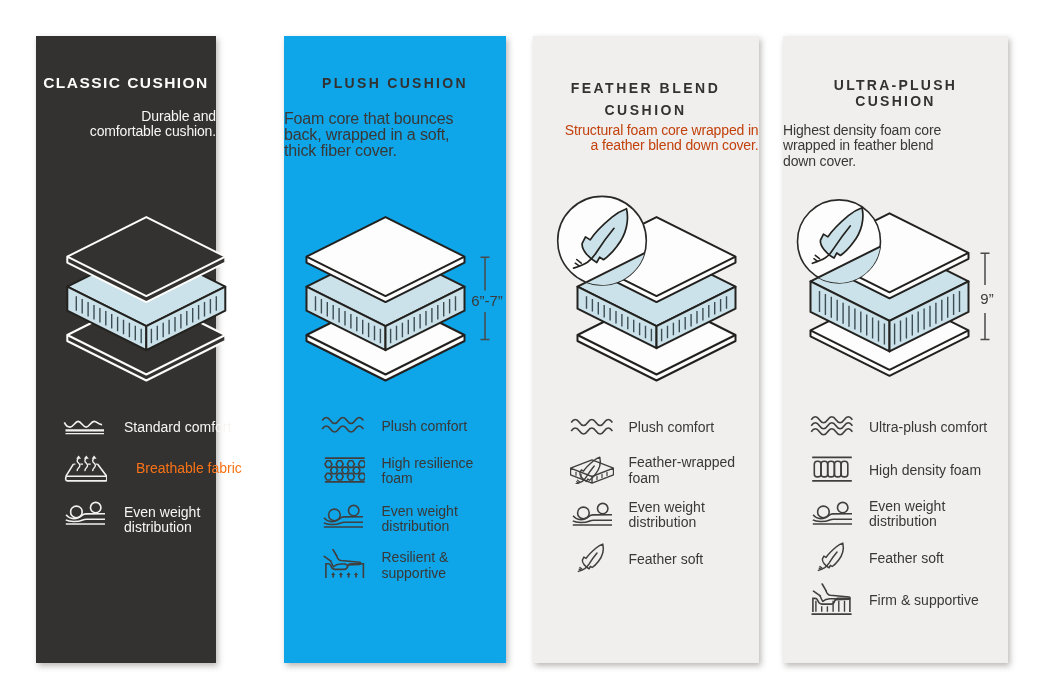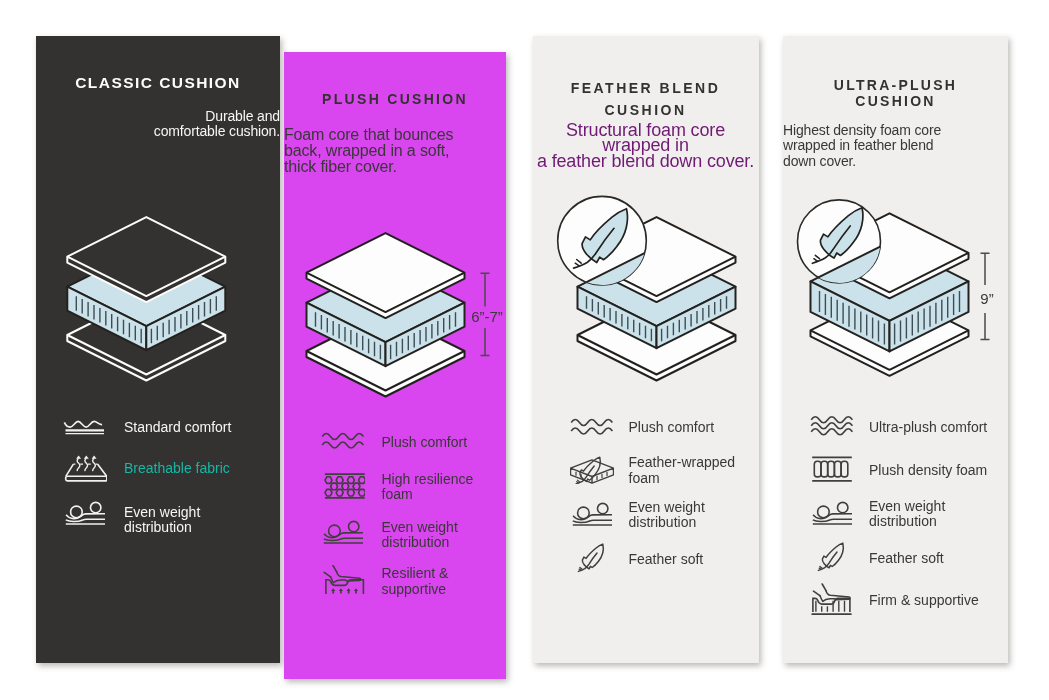--- a/index.html
+++ b/index.html
@@ -1,13 +1,13 @@
 <!DOCTYPE html>
 <html><head><meta charset="utf-8"><style>html,body{margin:0;padding:0;background:#fff;width:1049px;height:700px;overflow:hidden;}body{font-family:"Liberation Sans",sans-serif;position:relative;}div{box-sizing:border-box;}</style></head><body>
-<div style="position:absolute;left:36px;top:36px;width:244px;height:627px;background:#343230;box-shadow:2px 3px 6px rgba(60,55,50,0.35)">
+<div style="position:absolute;left:36px;top:36px;width:180px;height:627px;background:#343230;box-shadow:2px 3px 6px rgba(60,55,50,0.35)">
     <div style="position:absolute;top:38.9px;width:100%;text-align:center;font-weight:bold;font-size:15.5px;letter-spacing:1.45px;line-height:15.6px;color:#fdfdfd">CLASSIC CUSHION</div>
     <div style="position:absolute;top:72.7px;width:100%;text-align:right;font-size:14px;line-height:15.7px;letter-spacing:-0.15px;color:#f7f6f4">Durable and<br>comfortable cushion.</div>
     <svg style="position:absolute;left:0;top:150px" width="222" height="260" viewBox="0 0 222 260">
       <path d="M110.3,109.5 L31.3,149.0 L31.3,155.0 L110.3,194.5 L189.3,155.0 L189.3,149.0 Z" fill="#343230" stroke="#fcfcfa" stroke-width="2.0" stroke-linejoin="round"></path>
       <path d="M31.3,149.0 L110.3,188.5 L189.3,149.0" fill="none" stroke="#fcfcfa" stroke-width="2.0" stroke-linejoin="round"></path>
       <path d="M110.3,61.2 L31.3,100.7 L110.3,140.2 L189.3,100.7 Z" fill="#cbe2ea" stroke="#23221f" stroke-width="2.0" stroke-linejoin="round"></path>
       <path d="M31.3,100.7 L110.3,140.2 L110.3,164.2 L31.3,124.7 Z" fill="#cbe2ea" stroke="#23221f" stroke-width="2.0" stroke-linejoin="round"></path>
       <path d="M189.3,100.7 L110.3,140.2 L110.3,164.2 L189.3,124.7 Z" fill="#cbe2ea" stroke="#23221f" stroke-width="2.0" stroke-linejoin="round"></path>
       <path d="M40.3,110.2 V124.7 M46.2,113.1 V127.6 M52.1,116.1 V130.6 M58.0,119.0 V133.5 M63.9,122.0 V136.5 M69.8,124.9 V139.4 M75.7,127.9 V142.4 M81.6,130.8 V145.3 M87.5,133.8 V148.3 M93.4,136.8 V151.2 M99.3,139.7 V154.2 M105.2,142.7 V157.2 M180.3,110.2 V124.7 M174.4,113.1 V127.6 M168.5,116.1 V130.6 M162.6,119.0 V133.6 M156.7,122.0 V136.5 M150.8,125.0 V139.4 M144.9,127.9 V142.4 M139.0,130.9 V145.4 M133.1,133.8 V148.3 M127.2,136.8 V151.2 M121.3,139.7 V154.2 M115.4,142.7 V157.2" fill="none" stroke="#3d4d54" stroke-width="1.4"></path>
       <path d="M110.3,31.1 L31.3,70.6 L31.3,76.6 L110.3,116.1 L189.3,76.6 L189.3,70.6 Z" fill="#343230" stroke="#fcfcfa" stroke-width="2.0" stroke-linejoin="round"></path>
@@ -23,31 +23,31 @@
       <path d="M10.4,11.1 L2.9,23.2 M34.5,11.1 L43.7,23.2" fill="none" stroke="#f2f1ef" stroke-width="1.6"></path>
       <rect x="2.7" y="23.2" width="41.2" height="4.7" rx="1.6" fill="none" stroke="#f2f1ef" stroke-width="1.6"></rect>
       <path d="M10.4,11.1 H12.4 M17.2,11.1 H20 M24.9,11.1 H27.7 M32.6,11.1 H34.5" fill="none" stroke="#f2f1ef" stroke-width="1.4"></path>
       <path d="M15.6,5.3 c-1.9,1.6 -1.9,3.2 -0.1,4.8 c1.8,1.6 1.8,3.2 0,4.8 c-1.3,1.15 -1.55,2.1 -1.2,3.2" fill="none" stroke="#f2f1ef" stroke-width="1.4"></path>
       <path d="M13.1,5.8 L15.6,2.5 L18.099999999999998,5.8 Z" fill="#f2f1ef"></path>
       <path d="M23.299999999999997,5.3 c-1.9,1.6 -1.9,3.2 -0.1,4.8 c1.8,1.6 1.8,3.2 0,4.8 c-1.3,1.15 -1.55,2.1 -1.2,3.2" fill="none" stroke="#f2f1ef" stroke-width="1.4"></path>
       <path d="M20.799999999999997,5.8 L23.299999999999997,2.5 L25.799999999999997,5.8 Z" fill="#f2f1ef"></path>
       <path d="M31.099999999999998,5.3 c-1.9,1.6 -1.9,3.2 -0.1,4.8 c1.8,1.6 1.8,3.2 0,4.8 c-1.3,1.15 -1.55,2.1 -1.2,3.2" fill="none" stroke="#f2f1ef" stroke-width="1.4"></path>
       <path d="M28.599999999999998,5.8 L31.099999999999998,2.5 L33.6,5.8 Z" fill="#f2f1ef"></path>
     </svg>
-    <div style="position:absolute;left:88px;top:425.2px;font-size:14px;line-height:15.5px;color:#14b8a6;white-space:nowrap">Breathable fabric</div>
+    <div style="position:absolute;left:100px;top:425.2px;font-size:14px;line-height:15.5px;color:#f97316;white-space:nowrap">Breathable fabric</div>
     <svg style="position:absolute;left:27px;top:461.5px" width="44" height="30" viewBox="0 0 44 30">
       <path d="M3.1,16.8 C5.5,19.8 8.5,20.6 10.5,20.6 C14,20.6 16.5,19.9 19.3,17.2 C20.3,16.3 21.3,15.9 22.8,15.9 L42,15.8" fill="none" stroke="#f2f1ef" stroke-width="1.6"></path>
       <path d="M2.8,21.9 C5.2,23.3 8.5,23.5 10.5,23.5 C14,23.5 17,23.2 19.8,21.9 C21,21.4 22,21.3 23.5,21.3 L42,21.3" fill="none" stroke="#f2f1ef" stroke-width="1.6"></path>
       <path d="M2.8,26 H42" fill="none" stroke="#f2f1ef" stroke-width="1.6"></path>
       <circle cx="13.4" cy="13.9" r="5.8" fill="none" stroke="#f2f1ef" stroke-width="1.6"></circle>
       <circle cx="32.7" cy="9.6" r="5.2" fill="none" stroke="#f2f1ef" stroke-width="1.6"></circle>
     </svg>
     <div style="position:absolute;left:88px;top:468.5px;font-size:14px;line-height:15.5px;color:#f7f6f4;white-space:nowrap">Even weight<br>distribution</div>
   </div>
-<div style="position:absolute;left:284px;top:52px;width:222px;height:627px;background:#d946ef;box-shadow:2px 3px 6px rgba(60,55,50,0.35)">
+<div style="position:absolute;left:284px;top:36px;width:222px;height:627px;background:#0ea5e9;box-shadow:2px 3px 6px rgba(60,55,50,0.35)">
     <div style="position:absolute;top:40.1px;width:100%;text-align:center;font-weight:bold;font-size:14px;letter-spacing:2.3px;line-height:15.6px;color:#333230">PLUSH CUSHION</div>
     <div style="position:absolute;top:75.4px;width:100%;text-align:left;font-size:16px;line-height:16px;letter-spacing:-0.15px;color:#393837">Foam core that bounces<br>back, wrapped in a soft,<br>thick fiber cover.</div>
     <svg style="position:absolute;left:0;top:150px" width="222" height="260" viewBox="0 0 222 260">
       <path d="M101.5,109.5 L22.5,149.0 L22.5,155.0 L101.5,194.5 L180.5,155.0 L180.5,149.0 Z" fill="#fdfdfd" stroke="#21201e" stroke-width="2.0" stroke-linejoin="round"></path>
       <path d="M22.5,149.0 L101.5,188.5 L180.5,149.0" fill="none" stroke="#21201e" stroke-width="2.0" stroke-linejoin="round"></path>
       <path d="M101.5,61.2 L22.5,100.7 L101.5,140.2 L180.5,100.7 Z" fill="#cbe2ea" stroke="#23221f" stroke-width="2.0" stroke-linejoin="round"></path>
       <path d="M22.5,100.7 L101.5,140.2 L101.5,164.2 L22.5,124.7 Z" fill="#cbe2ea" stroke="#23221f" stroke-width="2.0" stroke-linejoin="round"></path>
       <path d="M180.5,100.7 L101.5,140.2 L101.5,164.2 L180.5,124.7 Z" fill="#cbe2ea" stroke="#23221f" stroke-width="2.0" stroke-linejoin="round"></path>
       <path d="M31.5,110.2 V124.7 M37.4,113.1 V127.6 M43.3,116.1 V130.6 M49.2,119.0 V133.5 M55.1,122.0 V136.5 M61.0,124.9 V139.4 M66.9,127.9 V142.4 M72.8,130.8 V145.3 M78.7,133.8 V148.3 M84.6,136.8 V151.2 M90.5,139.7 V154.2 M96.4,142.7 V157.2 M171.5,110.2 V124.7 M165.6,113.1 V127.6 M159.7,116.1 V130.6 M153.8,119.0 V133.6 M147.9,122.0 V136.5 M142.0,125.0 V139.4 M136.1,127.9 V142.4 M130.2,130.9 V145.4 M124.3,133.8 V148.3 M118.4,136.8 V151.2 M112.5,139.7 V154.2 M106.6,142.7 V157.2" fill="none" stroke="#3d4d54" stroke-width="1.4"></path>
       <path d="M101.5,31.1 L22.5,70.6 L22.5,76.6 L101.5,116.1 L180.5,76.6 L180.5,70.6 Z" fill="#fdfdfd" stroke="#21201e" stroke-width="2.0" stroke-linejoin="round"></path>
@@ -83,21 +83,21 @@
       <path d="M25.5,25.9 L27.6,23.3 L29.700000000000003,25.9 Z" fill="#413f3e"></path>
       <path d="M35.0,28.6 V25.4" stroke="#413f3e" stroke-width="1.7" fill="none"></path>
       <path d="M32.9,25.9 L35.0,23.3 L37.1,25.9 Z" fill="#413f3e"></path>
       <path d="M11.9,0.3 L15.7,7.0 M3.2,7.4 L9.6,11.9" fill="none" stroke="#413f3e" stroke-width="1.6" stroke-linecap="round"></path>
       <path d="M15.7,7.0 C16.3,9.3 17.8,11.3 20.2,11.6 L38.8,13.2 C39.9,13.4 40.0,15.3 38.8,15.6 L25.3,16.1 L24.7,15.1 L19.6,15.1 C16.8,15.2 14.0,16.3 12.5,17.7 C11.2,15.9 10.4,13.8 9.6,11.9" fill="none" stroke="#413f3e" stroke-width="1.5" stroke-linejoin="round" stroke-linecap="round"></path>
     </svg>
     <div style="position:absolute;left:97.5px;top:514.0px;font-size:14px;line-height:15.5px;color:#393837;white-space:nowrap">Resilient &amp;<br>supportive</div>
   </div>
 <div style="position:absolute;left:532.5px;top:36px;width:226px;height:627px;background:#f0efee;box-shadow:2px 3px 6px rgba(60,55,50,0.35)">
     <div style="position:absolute;top:41px;width:100%;text-align:center;font-weight:bold;font-size:14px;letter-spacing:2.5px;line-height:22px;color:#333230">FEATHER BLEND<br>CUSHION</div>
-    <div style="position:absolute;top:86.6px;width:100%;text-align:center;font-size:18px;line-height:15.7px;letter-spacing:-0.15px;color:#701a75">Structural foam core wrapped in<br>a feather blend down cover.</div>
+    <div style="position:absolute;top:86.6px;width:100%;text-align:right;font-size:14px;line-height:15.7px;letter-spacing:-0.15px;color:#c2410c">Structural foam core wrapped in<br>a feather blend down cover.</div>
     <svg style="position:absolute;left:0;top:150px" width="226" height="260" viewBox="0 0 226 260">
       <path d="M123.5,109.5 L44.5,149.0 L44.5,155.0 L123.5,194.5 L202.5,155.0 L202.5,149.0 Z" fill="#fdfdfd" stroke="#21201e" stroke-width="2.0" stroke-linejoin="round"></path>
       <path d="M44.5,149.0 L123.5,188.5 L202.5,149.0" fill="none" stroke="#21201e" stroke-width="2.0" stroke-linejoin="round"></path>
       <path d="M123.5,61.2 L44.5,100.7 L123.5,140.2 L202.5,100.7 Z" fill="#cbe2ea" stroke="#23221f" stroke-width="2.0" stroke-linejoin="round"></path>
       <path d="M44.5,100.7 L123.5,140.2 L123.5,162.2 L44.5,122.7 Z" fill="#cbe2ea" stroke="#23221f" stroke-width="2.0" stroke-linejoin="round"></path>
       <path d="M202.5,100.7 L123.5,140.2 L123.5,162.2 L202.5,122.7 Z" fill="#cbe2ea" stroke="#23221f" stroke-width="2.0" stroke-linejoin="round"></path>
       <path d="M53.5,110.2 V122.7 M59.4,113.1 V125.6 M65.3,116.1 V128.6 M71.2,119.0 V131.5 M77.1,122.0 V134.5 M83.0,124.9 V137.4 M88.9,127.9 V140.4 M94.8,130.8 V143.3 M100.7,133.8 V146.3 M106.6,136.8 V149.2 M112.5,139.7 V152.2 M118.4,142.7 V155.2 M193.5,110.2 V122.7 M187.6,113.1 V125.6 M181.7,116.1 V128.6 M175.8,119.0 V131.6 M169.9,122.0 V134.5 M164.0,125.0 V137.4 M158.1,127.9 V140.4 M152.2,130.9 V143.4 M146.3,133.8 V146.3 M140.4,136.8 V149.2 M134.5,139.7 V152.2 M128.6,142.7 V155.2" fill="none" stroke="#3d4d54" stroke-width="1.4"></path>
       <path d="M123.5,31.1 L44.5,70.6 L44.5,76.6 L123.5,116.1 L202.5,76.6 L202.5,70.6 Z" fill="#fdfdfd" stroke="#21201e" stroke-width="2.0" stroke-linejoin="round"></path>
       <path d="M44.5,70.6 L123.5,110.1 L202.5,70.6" fill="none" stroke="#21201e" stroke-width="2.0" stroke-linejoin="round"></path>
       <circle cx="69.0" cy="54.69999999999999" r="44.3" fill="#fdfdfd" stroke="#2a2a28" stroke-width="1.6"></circle>
@@ -163,21 +163,21 @@
     </svg>
     <div style="position:absolute;left:86px;top:383.8px;font-size:14px;line-height:15.5px;color:#393837;white-space:nowrap">Ultra-plush comfort</div>
     <svg style="position:absolute;left:26.5px;top:417.9px" width="44" height="30" viewBox="0 0 44 30">
       <path d="M2.2,3.4 H41.8 M2.2,26.8 H41.8" fill="none" stroke="#413f3e" stroke-width="1.7"></path>
       <rect x="4.3" y="7.3" width="6.7" height="15.6" rx="3.0" fill="none" stroke="#413f3e" stroke-width="1.6"></rect>
       <rect x="11.0" y="7.3" width="6.7" height="15.6" rx="3.0" fill="none" stroke="#413f3e" stroke-width="1.6"></rect>
       <rect x="17.7" y="7.3" width="6.7" height="15.6" rx="3.0" fill="none" stroke="#413f3e" stroke-width="1.6"></rect>
       <rect x="24.4" y="7.3" width="6.7" height="15.6" rx="3.0" fill="none" stroke="#413f3e" stroke-width="1.6"></rect>
       <rect x="31.1" y="7.3" width="6.7" height="15.6" rx="3.0" fill="none" stroke="#413f3e" stroke-width="1.6"></rect>
     </svg>
-    <div style="position:absolute;left:86px;top:426.6px;font-size:14px;line-height:15.5px;color:#393837;white-space:nowrap">Plush density foam</div>
+    <div style="position:absolute;left:86px;top:426.6px;font-size:14px;line-height:15.5px;color:#393837;white-space:nowrap">High density foam</div>
     <svg style="position:absolute;left:26.5px;top:461.5px" width="44" height="30" viewBox="0 0 44 30">
       <path d="M3.1,16.8 C5.5,19.8 8.5,20.6 10.5,20.6 C14,20.6 16.5,19.9 19.3,17.2 C20.3,16.3 21.3,15.9 22.8,15.9 L42,15.8" fill="none" stroke="#413f3e" stroke-width="1.6"></path>
       <path d="M2.8,21.9 C5.2,23.3 8.5,23.5 10.5,23.5 C14,23.5 17,23.2 19.8,21.9 C21,21.4 22,21.3 23.5,21.3 L42,21.3" fill="none" stroke="#413f3e" stroke-width="1.6"></path>
       <path d="M2.8,26 H42" fill="none" stroke="#413f3e" stroke-width="1.6"></path>
       <circle cx="13.4" cy="13.9" r="5.8" fill="none" stroke="#413f3e" stroke-width="1.6"></circle>
       <circle cx="32.7" cy="9.6" r="5.2" fill="none" stroke="#413f3e" stroke-width="1.6"></circle>
     </svg>
     <div style="position:absolute;left:86px;top:462.5px;font-size:14px;line-height:15.5px;color:#393837;white-space:nowrap">Even weight<br>distribution</div>
     <svg style="position:absolute;left:26.5px;top:506.1px" width="44" height="30" viewBox="0 0 44 30">
       <path d="M32.8,1.1 C34.0,6.4 32.8,12.8 28.5,18.2 C26.3,21.1 24.0,23.3 22.2,24.5 L20.4,23.3 L19.1,25.8 C15.5,23.9 11.9,19.9 12.4,17.0 L13.9,14.1 L16.1,15.4 C18.1,12.4 22.0,8.4 26.1,5.0 C28.2,3.3 30.5,1.9 32.8,1.1 Z" fill="none" stroke="#413f3e" stroke-width="1.5" stroke-linejoin="round"></path>

